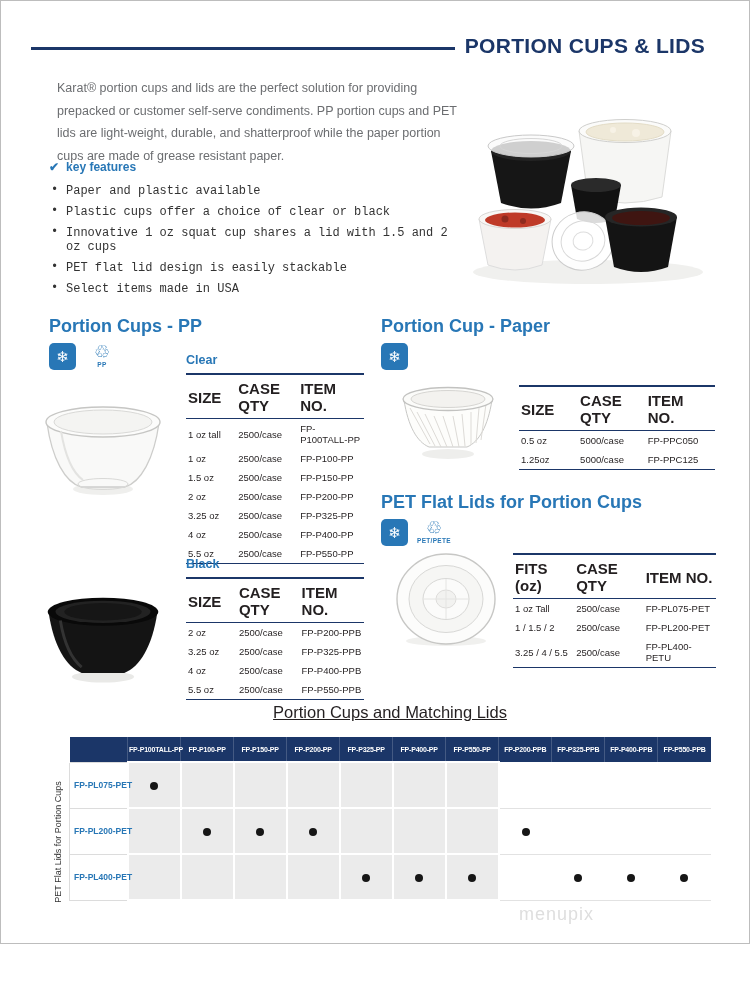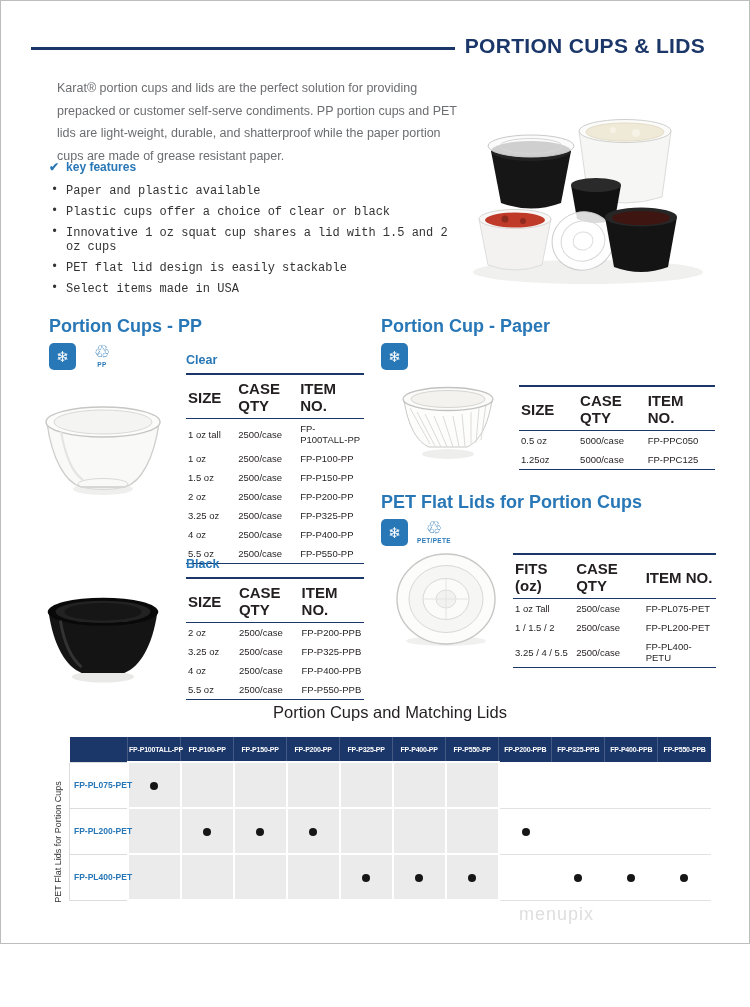--- a/index.html
+++ b/index.html
@@ -59,21 +59,21 @@
   .ic-pp{left:48px;top:342px;}
   .ic-paper{left:380px;top:342px;}
   .ic-lids{left:380px;top:518px;}
 
   .img-clear{left:36px;top:396px;width:132px;height:102px;}
   .img-black{left:38px;top:588px;width:128px;height:96px;}
   .img-paper{left:396px;top:378px;width:102px;height:84px;}
   .img-lid{left:392px;top:550px;width:106px;height:100px;}
 
   
-  .matrix-title{left:68px;top:702px;width:642px;text-align:center;font-size:16.5px;color:#231f20;margin:0;font-weight:400;}
+  .matrix-title{left:68px;top:702px;width:642px;text-align:center;font-size:16.5px;color:#231f20;margin:0;font-weight:400;text-decoration:underline;}
   table.matrix{left:68px;top:736px;width:642px;border-collapse:collapse;position:absolute;table-layout:fixed;}
   table.matrix th.m-corner{width:55px;background:#1b3668;}
   table.matrix thead th{height:24px;background:#1b3668;color:#fff;font-size:7px;font-weight:700;
     text-align:center;padding:0 1px;letter-spacing:-.2px;white-space:nowrap;border-left:1px solid rgba(255,255,255,.18);}
   table.matrix tbody tr{height:46px;}
   th.m-rowlabel{color:#2877b6;font-size:8.5px;font-weight:700;text-align:left;padding-left:4px;
     background:#fff;border:1px solid #dcdcdc;white-space:nowrap;}
   td.m-cell{text-align:center;vertical-align:middle;background:#fff;border-bottom:1px solid #e2e2e2;}
   td.m-cell.shade{background:#ebebeb;border:2px solid #fff;}
   .dot{display:inline-block;width:8px;height:8px;border-radius:50%;background:#161616;}

